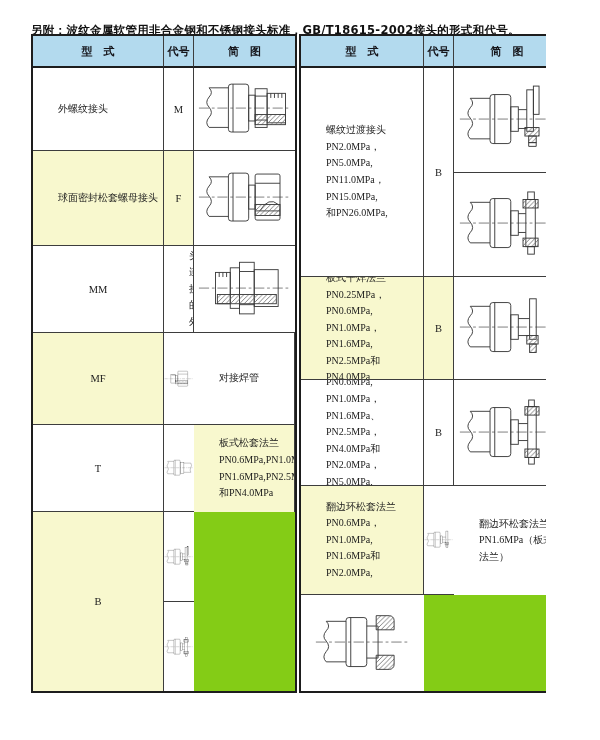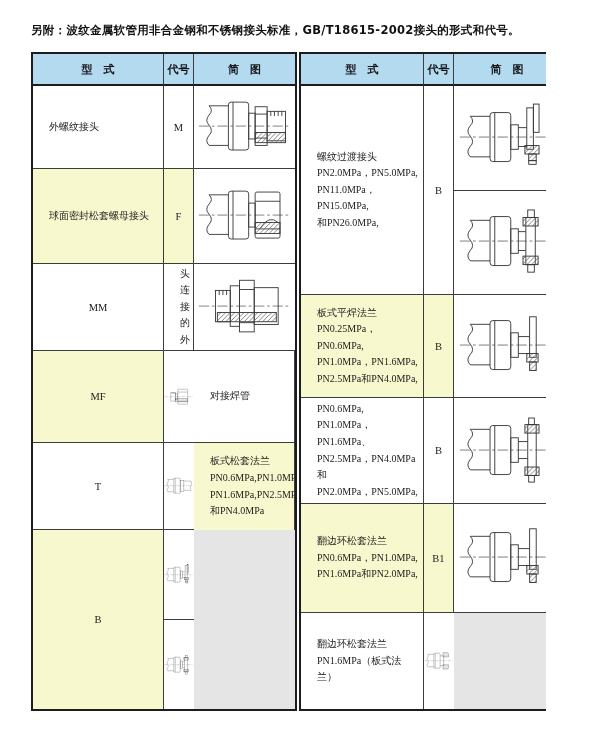--- a/index.html
+++ b/index.html
@@ -1,30 +1,30 @@
 <!DOCTYPE html>
 <html><head>
 <meta charset="utf-8">
 <style>
   html,body{margin:0;padding:0;background:#ffffff;}
   .page{position:relative;width:546px;height:740px;background:#ffffff;overflow:hidden;
         font-family:"Liberation Serif","DejaVu Serif",serif;margin-top:14px;}
   .title{position:absolute;left:31px;top:9px;font-family:"DejaVu Sans","Liberation Sans",sans-serif;
          font-weight:bold;font-size:11.5px;color:#111;letter-spacing:.3px;white-space:nowrap;}
-  .tbl{position:absolute;top:38px;display:grid;border:2px solid #1d1d1d;background:#e5e5e5;box-sizing:border-box;}
+  .tbl{position:absolute;top:20px;display:grid;border:2px solid #1d1d1d;background:#84cc16;box-sizing:border-box;}
   #tblL{left:31px;width:266px;height:659px;grid-template-columns:131px 30px 1fr;
         grid-template-rows:32px 83px 95px 87px 92px 87px 1fr;}
   #tblR{left:299px;width:263px;height:659px;grid-template-columns:123px 30px 1fr;
         grid-template-rows:32px 209px 103px 106px 109px 1fr;}
   .c{border-right:1px solid #3d3d3d;border-bottom:1px solid #3d3d3d;box-sizing:border-box;overflow:hidden;background:#fff;}
   .c.lc{border-right:none;text-align:right;}
   .c.lr{border-bottom:none;font-family:Liberation Serif, serif;}
   .hd{background:#b3daee;display:flex;align-items:center;justify-content:center;
       font-size:11px;font-weight:bold;color:#15151a;white-space:pre;border-bottom:2px solid #1d1d1d;}
-  .tc{display:flex;align-items:center;padding:4px 4px 4px 16px;font-size:10px;line-height:1.66;
+  .tc{display:flex;align-items:center;padding:4px 4px 4px 25px;font-size:10px;line-height:1.66;
       color:#1b1b1b;white-space:pre-line;}
   .cc{display:flex;align-items:center;justify-content:center;font-size:10.5px;color:#1b1b1b;}
   .dc{display:flex;align-items:center;justify-content:center;}
   .dc.split{flex-direction:column;align-items:stretch;justify-content:stretch;padding:0;}
   .dc.split .half{flex:1;display:flex;align-items:center;justify-content:center;}
   .dc.split .half + .half{border-top:1px solid #3d3d3d;}
   .hl{background:#f8f8ce;}
   svg.diag{display:block;}
   #defs-svg{position:absolute;width:0;height:0;overflow:hidden;}
 </style>
@@ -252,21 +252,20 @@
     <div class="c cc">B</div>
     <div class="c dc lc">
       <svg class="diag" width="98" height="72" viewBox="0 0 104 76">
           <use href="#d_fl_sym"></use>
         </svg>
     </div>
 
     <div class="c tc hl">翻边环松套法兰
 PN0.6MPa，PN1.0MPa,
 PN1.6MPa和PN2.0MPa,</div>
-    <div class="c cc hl">B1</div>
     <div class="c dc lc">
       <svg class="diag" width="98" height="72" viewBox="0 0 104 76">
           <use href="#d_fl_plate"></use>
         </svg>
     </div>
 
     <div class="c tc lr">翻边环松套法兰
 PN1.6MPa（板式法兰）</div>
     <div class="c dc lc lr">
       <svg class="diag" width="98" height="72" viewBox="0 0 104 76">

